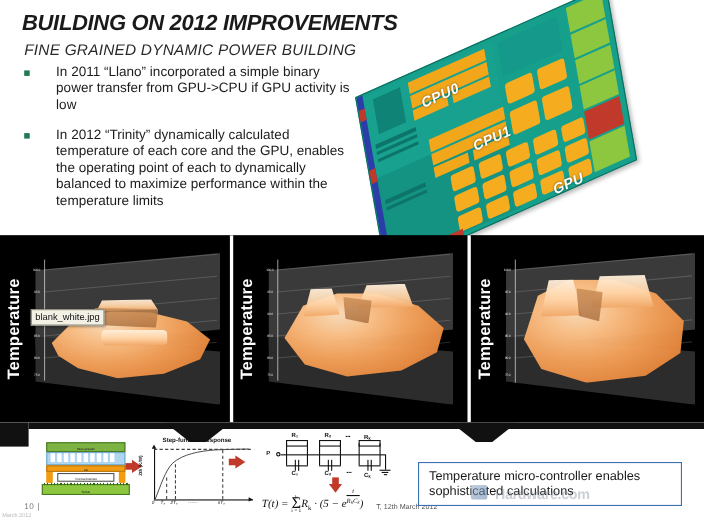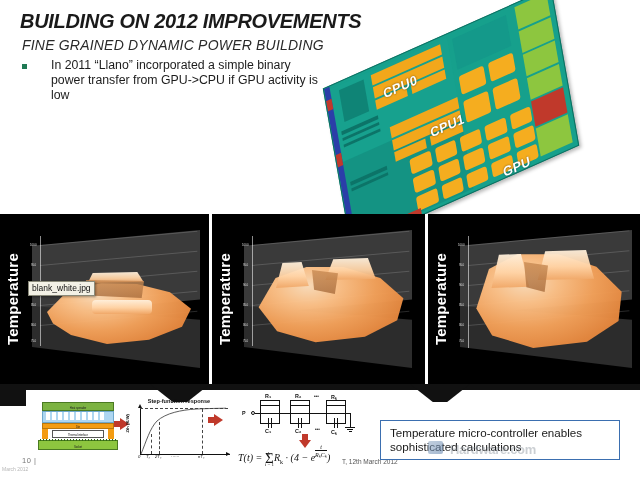--- a/index.html
+++ b/index.html
@@ -204,20 +204,24 @@
 
 <div id="slide">
 
   <div class="title">BUILDING ON 2012 IMPROVEMENTS</div>
   <div class="subtitle">FINE GRAINED DYNAMIC POWER BUILDING</div>
 
   <div class="bullets">
     <div class="bullet">
       <span class="bullet-mark"></span>
       <span class="bullet-text">In 2011 “Llano” incorporated a simple binary power transfer from GPU-&gt;CPU if GPU activity is low</span>
+    </div>
+    <div class="bullet">
+      <span class="bullet-mark"></span>
+      <span class="bullet-text">In 2012 “Trinity” dynamically calculated temperature of each core and the GPU, enables the operating point of each to dynamically balanced to maximize performance within the temperature limits</span>
     </div>
   </div>
 
   <div class="die-wrap">
     <div class="die">
 
       <div class="blk" style="left:2%;top:2%;width:52%;height:46%;background:#17a18e;"></div>
       <div class="blk" style="left:2%;top:48%;width:52%;height:50%;background:#149383;"></div>
 
       <div class="blk" style="left:20%;top:4%;width:31%;height:7%;background:#f2a71b;"></div>
@@ -480,21 +484,21 @@
            border-top:8px solid #c0392b;border-left:6px solid transparent;border-right:6px solid transparent;"></div>
       <div style="position:absolute;left:62px;top:40px;width:6px;height:7px;background:#c0392b;"></div>
     </div>
 
     <div class="formula">
       <span>T(t) =</span>
       <span class="sig-wrap">
         <span style="display:block;">k</span>
         <span class="sigma">Σ</span>
         <span style="display:block;">i = 1</span>
-      </span><span>R</span><sub>k</sub><span> · (4 − e</span><sup style="display:inline-block;text-align:center;vertical-align:4px;">
+      </span><span>R</span><sub>k</sub><span> · (5 − e</span><sup style="display:inline-block;text-align:center;vertical-align:4px;">
         <span style="display:block;border-bottom:0.6px solid #111;padding:0 1px;">t</span>
         <span style="display:block;">RₖCₖ</span>
       </sup><span>)</span>
     </div>
 
     <div class="slideno">10  |</div>
     <div class="footer">T, 12th March 2012</div>
   </div>
 
   <div class="callout">

